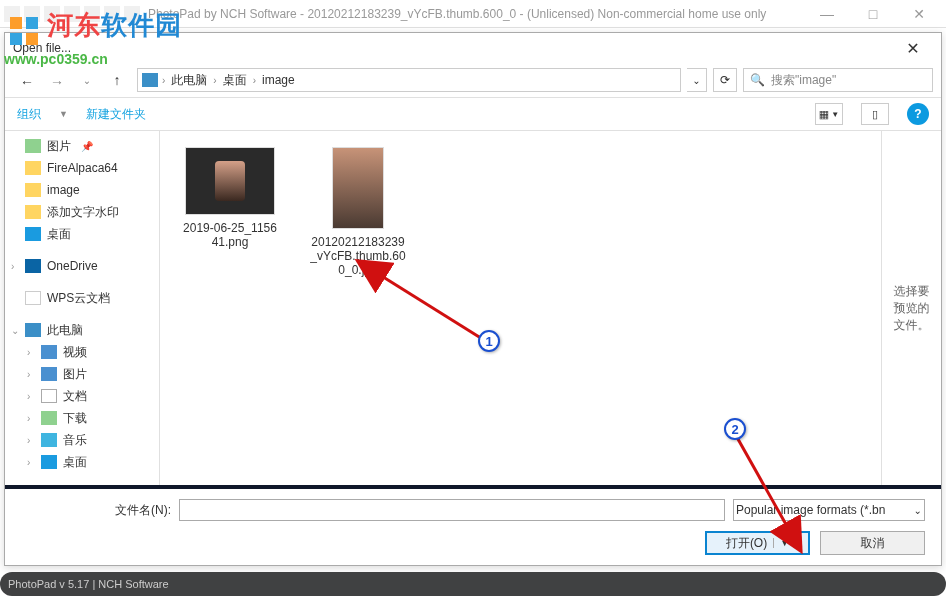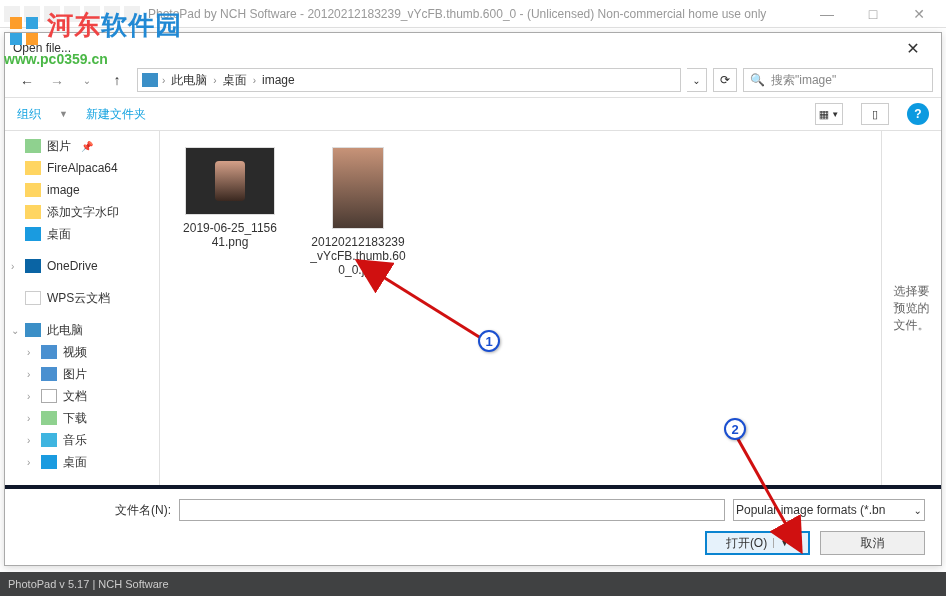--- a/index.html
+++ b/index.html
@@ -81,21 +81,21 @@
 .filename-row { display: flex; align-items: center; gap: 8px; margin-bottom: 10px; }
 .filename-row .lbl { width: 150px; text-align: right; }
 .filename-row input { flex: 1; height: 22px; border: 1px solid #aaa; padding: 0 4px; }
 .filter-sel { width: 192px; height: 22px; border: 1px solid #aaa; display: flex; align-items: center; padding: 0 2px; justify-content: space-between; font-size: 12px; }
 .btn-row { display: flex; justify-content: flex-end; gap: 10px; padding-right: 0; }
 .btn { width: 105px; height: 24px; border: 1px solid #aaa; background: #f0f0f0; display: flex; align-items: center; justify-content: center; }
 .btn.primary { border: 2px solid #0a84d0; background: #e6f2fb; }
 .btn .drop { margin-left: 6px; font-size: 9px; border-left: 1px solid #aaa; padding-left: 6px; }
 
 
-.statusbar { position: absolute; left: 0; right: 0; bottom: 0; height: 24px; background: #404142; color: #ccc; display: flex; align-items: center; padding: 0 8px; font-size: 11px; }
+.statusbar { position: absolute; left: 0; right: 0; bottom: 0; height: 24px; background: #404142; color: #ccc; display: flex; align-items: center; padding: 0 8px; font-size: 11px; border-radius: 12px; }
 
 
 .arrow-svg { position: absolute; pointer-events: none; z-index: 200; }
 .badge-num { position: absolute; width: 22px; height: 22px; border: 2px solid #1a4fd0; border-radius: 50%; background: #fff; color: #1a4fd0; font-weight: bold; display: flex; align-items: center; justify-content: center; font-size: 13px; z-index: 201; box-shadow: 1px 1px 3px rgba(0,0,0,0.3); }
 </style>
 </head>
 <body>
 
 <div class="titlebar">
   <div class="icon-group">

